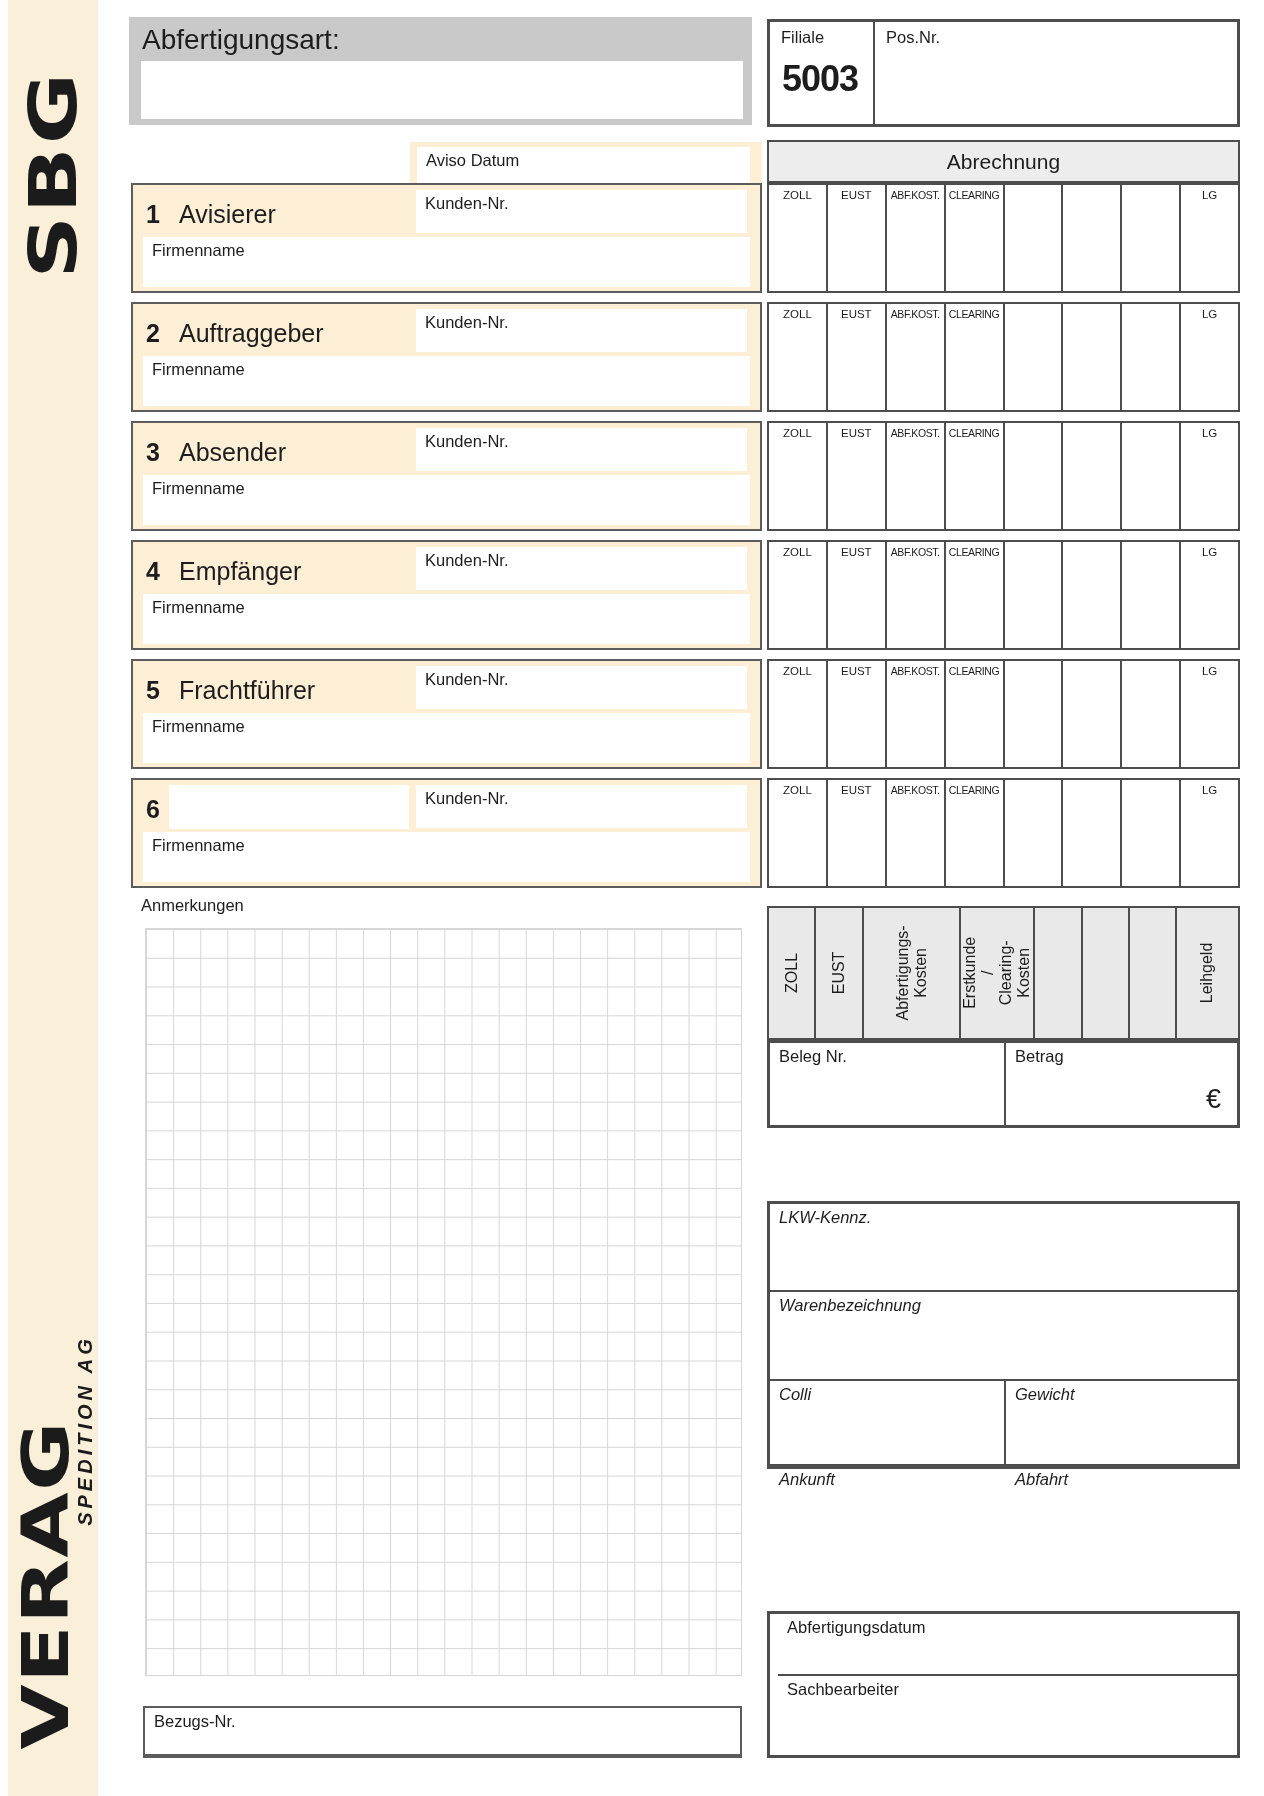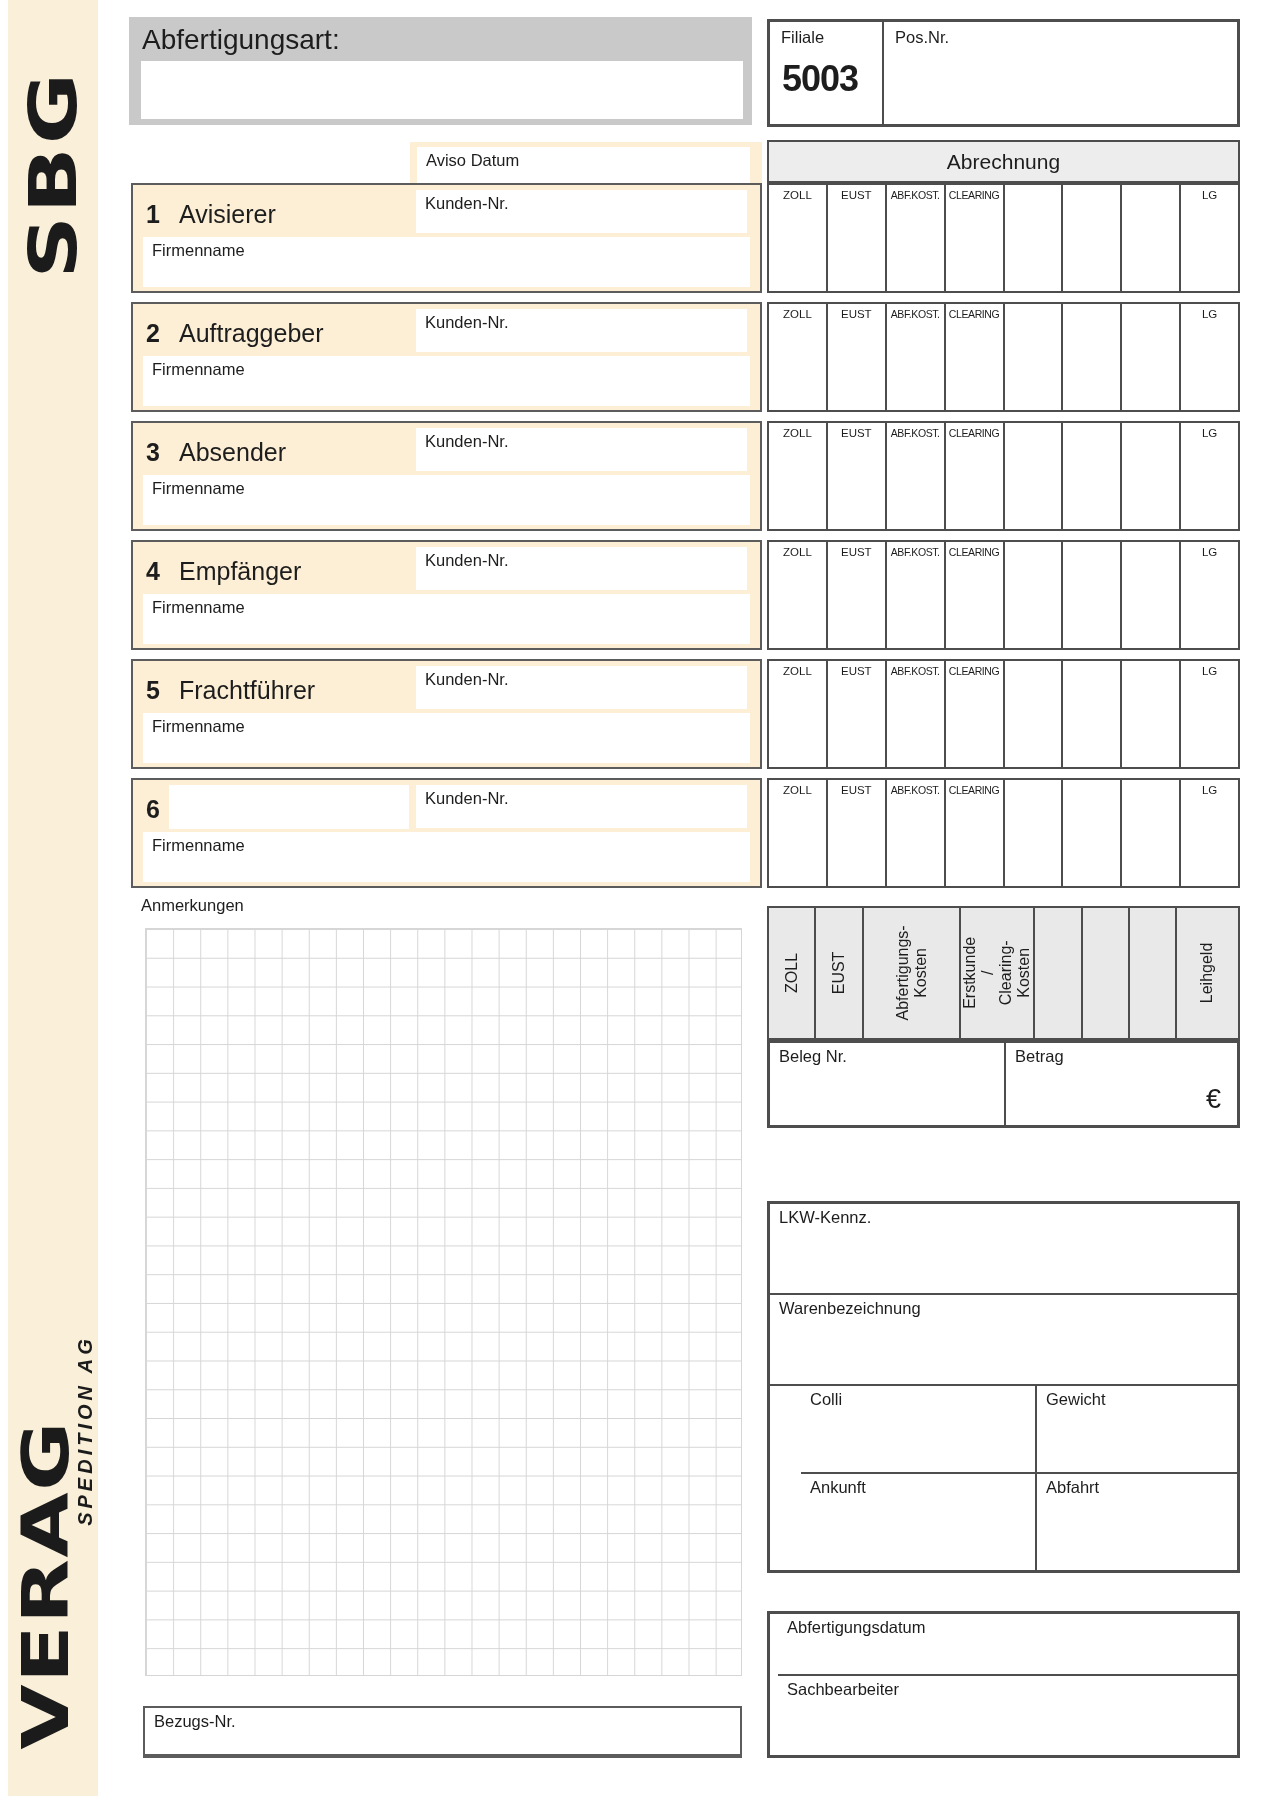--- a/index.html
+++ b/index.html
@@ -20,21 +20,21 @@
   .verag-logo > span { font-family:"DejaVu Sans", sans-serif; font-weight:bold; font-size:64px; letter-spacing:1px; }
   .sped-logo { left:70px; top:1295px; width:30px; height:270px; }
   .sped-logo > span { font-weight:bold; font-style:italic; font-size:20px; letter-spacing:4px; transform:rotate(-90deg); }
 
   
   .gray-header { left:129px; top:17px; width:623px; height:108px; background:var(--gray-header-bg); }
   .gray-header .hdr-label { position:absolute; left:13px; top:7px; font-size:28px; }
   .gray-header .hdr-input { position:absolute; left:12px; top:44px; width:602px; height:58px; background:#fff; }
 
   .filiale-box { left:767px; top:19px; width:473px; height:108px; background:#fff; border:3px solid var(--border-dark); display:flex; }
-  .filiale-cell { width:114px; height:100%; border-right:2px solid var(--border-dark); position:relative; }
+  .filiale-cell { width:105px; height:100%; border-right:2px solid var(--border-dark); position:relative; }
   .pos-cell { flex:1; position:relative; }
   .small-label { position:absolute; left:11px; top:6px; font-size:16.5px; }
   .filiale-value { position:absolute; left:12px; top:36px; font-size:36px; font-weight:bold; letter-spacing:-1px; }
 
   
   .aviso-wrap { left:410px; top:142px; width:352px; height:42px; background:var(--section-bg); }
   .aviso-input { position:absolute; left:7px; top:5px; width:333px; height:36px; background:#fff; }
 
   
   .section { left:131px; width:631px; height:110px; background:var(--section-bg); border:2px solid var(--border-mid); position:absolute; }
@@ -67,25 +67,25 @@
   
   .anm-label { left:141px; top:896px; font-size:16.5px; }
   .anm-grid { left:145px; top:928px; width:597px; height:748px; background:#fff;
     border:1px solid var(--grid-line);
     background-image:
       linear-gradient(to right, var(--grid-line) 1px, transparent 1px),
       linear-gradient(to bottom, var(--grid-line) 1px, transparent 1px);
     background-size:27.14px 28.77px; }
 
   
-  .lkw-group { left:767px; top:1201px; width:473px; height:372px; border:3px solid var(--border-dark); background:#fff; display:flex; flex-direction:column; }
+  .lkw-group { left:767px; top:1201px; width:473px; height:268px; border:3px solid var(--border-dark); background:#fff; display:flex; flex-direction:column;font-style:italic; }
   .lkw-row { position:relative; border-bottom:2.5px solid var(--border-dark); }
   .lkw-row:last-child { border-bottom:none; }
   .row-lkw { height:91px; } .row-waren { height:91px; }
-  .row-split { height:88px; display:flex;margin-left:31px; }
+  .row-split { height:88px; display:flex; }
   .split-l { width:236px; border-right:2px solid var(--border-dark); position:relative; }
   .split-r { flex:1; position:relative; }
 
   .proc-group { left:767px; top:1611px; width:473px; height:147px; border:3px solid var(--border-dark); background:#fff; display:flex; flex-direction:column;padding-left:8px; }
   .proc-row1 { height:62px; border-bottom:2.5px solid var(--border-dark); position:relative; }
   .proc-row2 { flex:1; position:relative; }
 
   .bezugs-box { left:143px; top:1706px; width:599px; height:52px; border:2.5px solid var(--border-mid); border-bottom-width:4px; background:#fff;padding-left:28px; }
 </style>
 </head>

